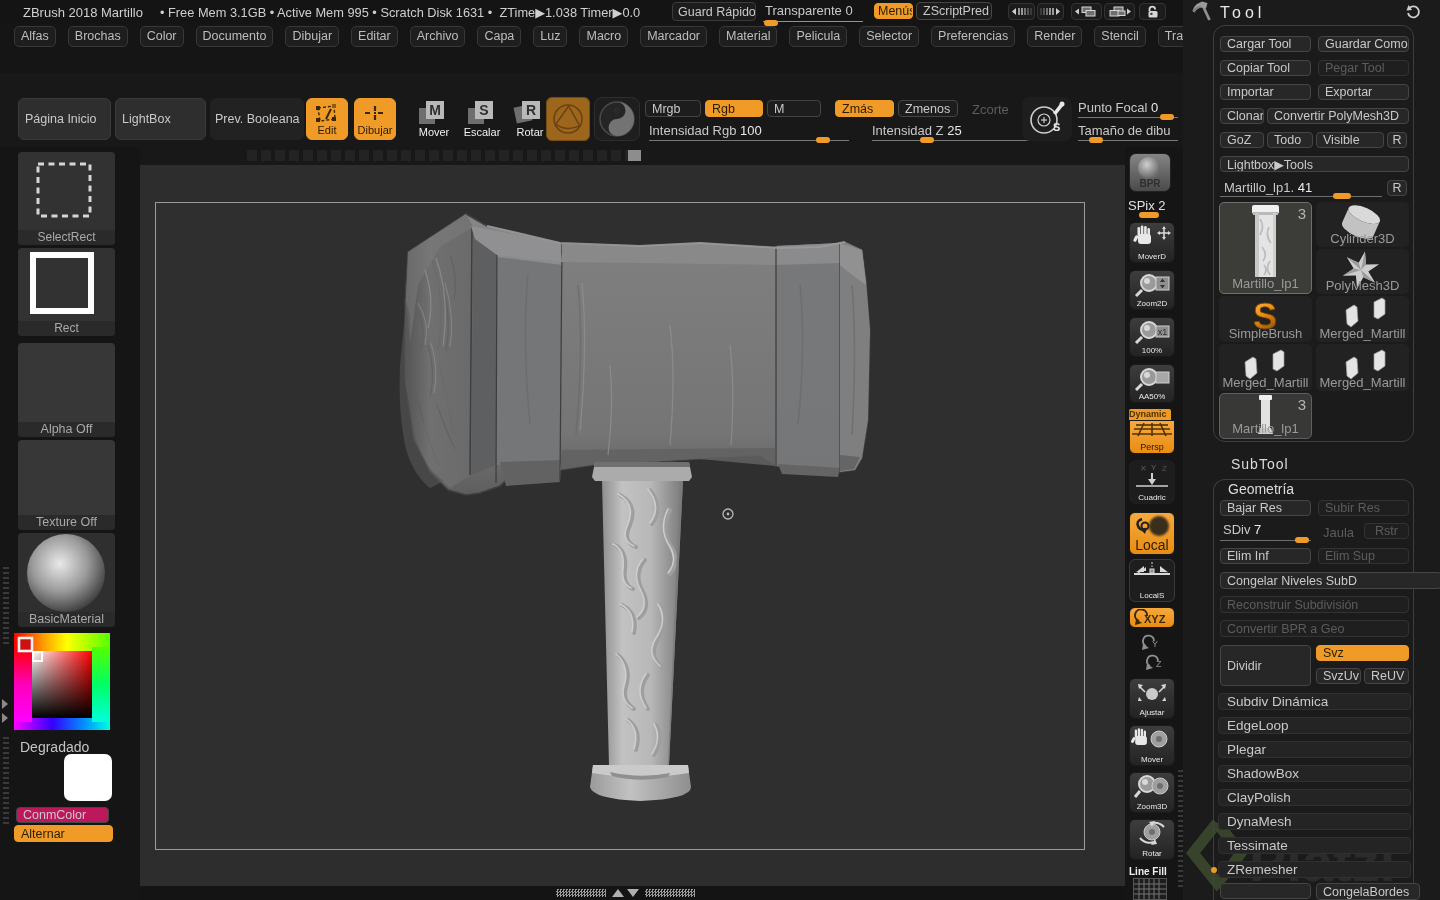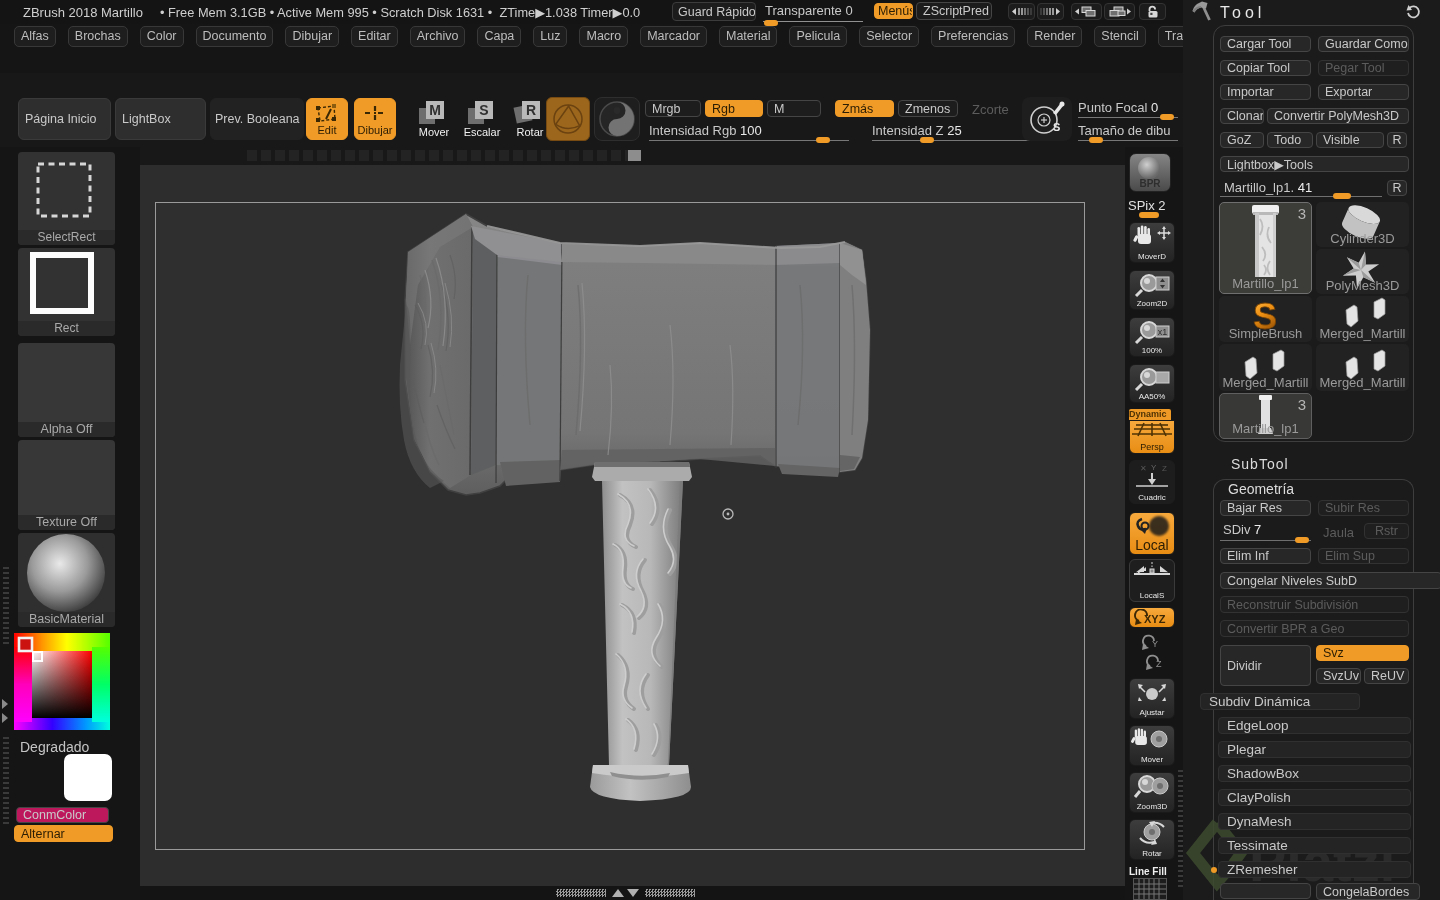--- a/index.html
+++ b/index.html
@@ -689,21 +689,21 @@
 
   <div class="abs" style="left:2px;top:815px;width:255px;height:80px;pointer-events:none;">
     <svg width="255" height="80" style="opacity:1;">
           <g fill="none" stroke="#3d4b2e" stroke-width="11" opacity=".85">
             <path d="M32 8 L8 38 L32 68 L46 52"></path>
             <path d="M32 8 L56 38 L46 52"></path>
           </g>
           <text x="64" y="66" font-size="56" font-weight="bold" fill="#8a8a8a" opacity=".14" font-family="Liberation Sans">Platzi</text>
         </svg>
   </div>
-  <div class="row" style="left:17px;top:693px;width:160px;height:17px;">Subdiv Dinámica</div>
+  <div class="row" style="left:35px;top:693px;width:193px;height:17px;">Subdiv Dinámica</div>
   <div class="row" style="left:35px;top:717px;width:193px;height:17px;">EdgeLoop</div>
   <div class="row" style="left:35px;top:741px;width:193px;height:17px;">Plegar</div>
   <div class="row" style="left:35px;top:765px;width:193px;height:17px;">ShadowBox</div>
   <div class="row" style="left:35px;top:789px;width:193px;height:17px;">ClayPolish</div>
   <div class="row" style="left:35px;top:813px;width:193px;height:17px;">DynaMesh</div>
   <div class="row" style="left:35px;top:837px;width:193px;height:17px;">Tessimate</div>
   <div class="row" style="left:35px;top:861px;width:193px;height:17px;">ZRemesher<span class="abs" style="left:-8px;top:5px;width:6px;height:6px;border-radius:50%;background:#ef9a26;"></span></div>
   <div class="btn" style="left:37px;top:883px;width:91px;height:16px;"></div>
   <div class="btn" style="left:133px;top:883px;width:104px;height:17px;">CongelaBordes</div>
 </div>

